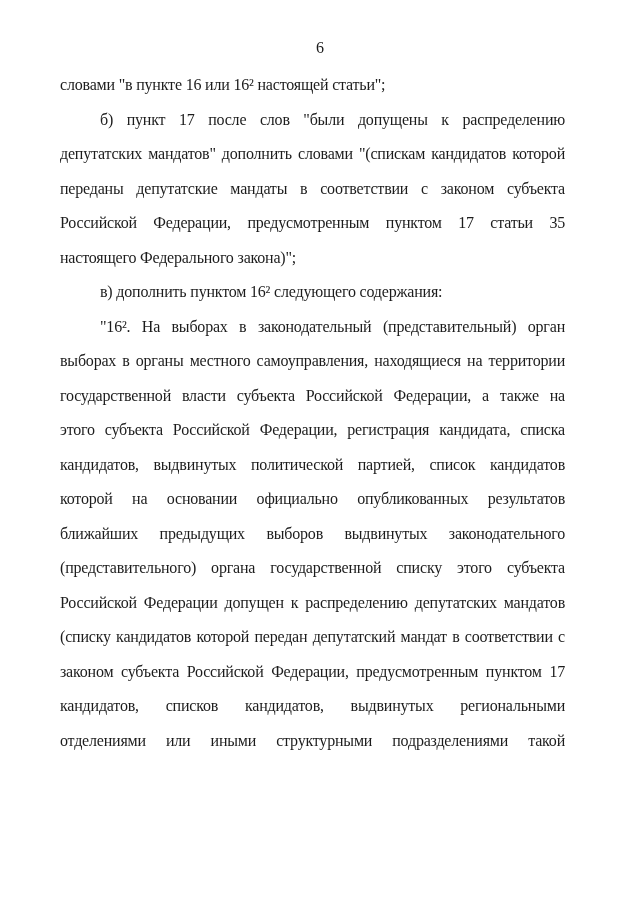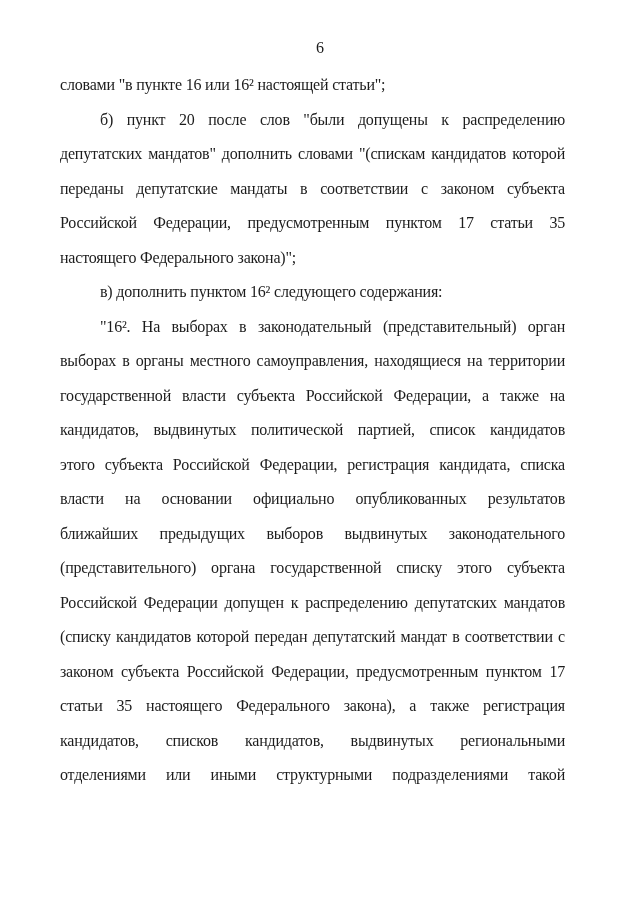--- a/index.html
+++ b/index.html
@@ -45,34 +45,33 @@
     text-align-last: left;
   }
 </style>
 </head>
 <body>
 
 <div class="page">
   <div class="page-number">6</div>
   <div class="content">
     <div class="line last">словами "в пункте 16 или 16² настоящей статьи";</div>
-    <div class="line indent">б) пункт 20 после слов "были допущены к распределению</div>
+    <div class="line indent">б) пункт 17 после слов "были допущены к распределению</div>
     <div class="line">депутатских мандатов" дополнить словами "(спискам кандидатов которой</div>
     <div class="line">переданы депутатские мандаты в соответствии с законом субъекта</div>
     <div class="line">Российской Федерации, предусмотренным пунктом 17 статьи 35</div>
     <div class="line last">настоящего Федерального закона)";</div>
     <div class="line indent last">в) дополнить пунктом 16² следующего содержания:</div>
     <div class="line indent">"16². На выборах в законодательный (представительный) орган</div>
     <div class="line">выборах в органы местного самоуправления, находящиеся на территории</div>
     <div class="line">государственной власти субъекта Российской Федерации, а также на</div>
+    <div class="line">этого субъекта Российской Федерации, регистрация кандидата, списка</div>
     <div class="line">кандидатов, выдвинутых политической партией, список кандидатов</div>
-    <div class="line">этого субъекта Российской Федерации, регистрация кандидата, списка</div>
-    <div class="line">власти на основании официально опубликованных результатов</div>
+    <div class="line">которой на основании официально опубликованных результатов</div>
     <div class="line">ближайших предыдущих выборов выдвинутых законодательного</div>
     <div class="line">(представительного) органа государственной списку этого субъекта</div>
     <div class="line">Российской Федерации допущен к распределению депутатских мандатов</div>
     <div class="line">(списку кандидатов которой передан депутатский мандат в соответствии с</div>
     <div class="line">законом субъекта Российской Федерации, предусмотренным пунктом 17</div>
-    <div class="line">статьи 35 настоящего Федерального закона), а также регистрация</div>
     <div class="line">кандидатов, списков кандидатов, выдвинутых региональными</div>
     <div class="line">отделениями или иными структурными подразделениями такой</div>
   </div>
 </div>
 
 </body></html>

